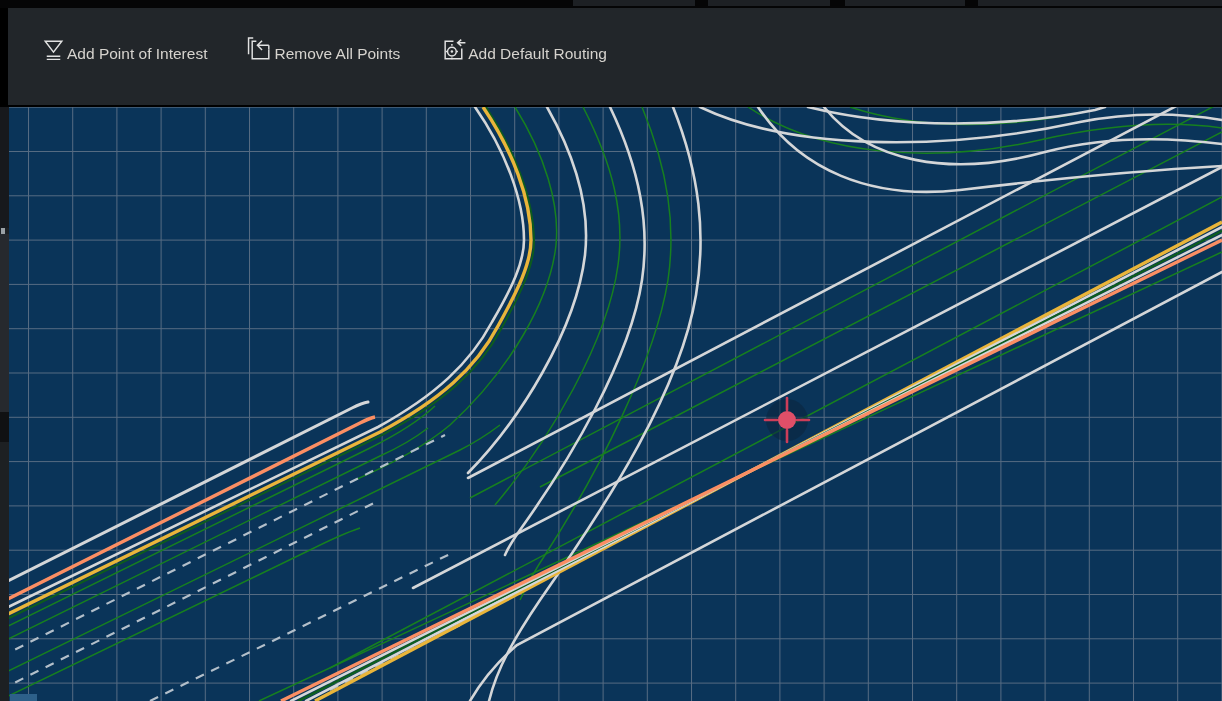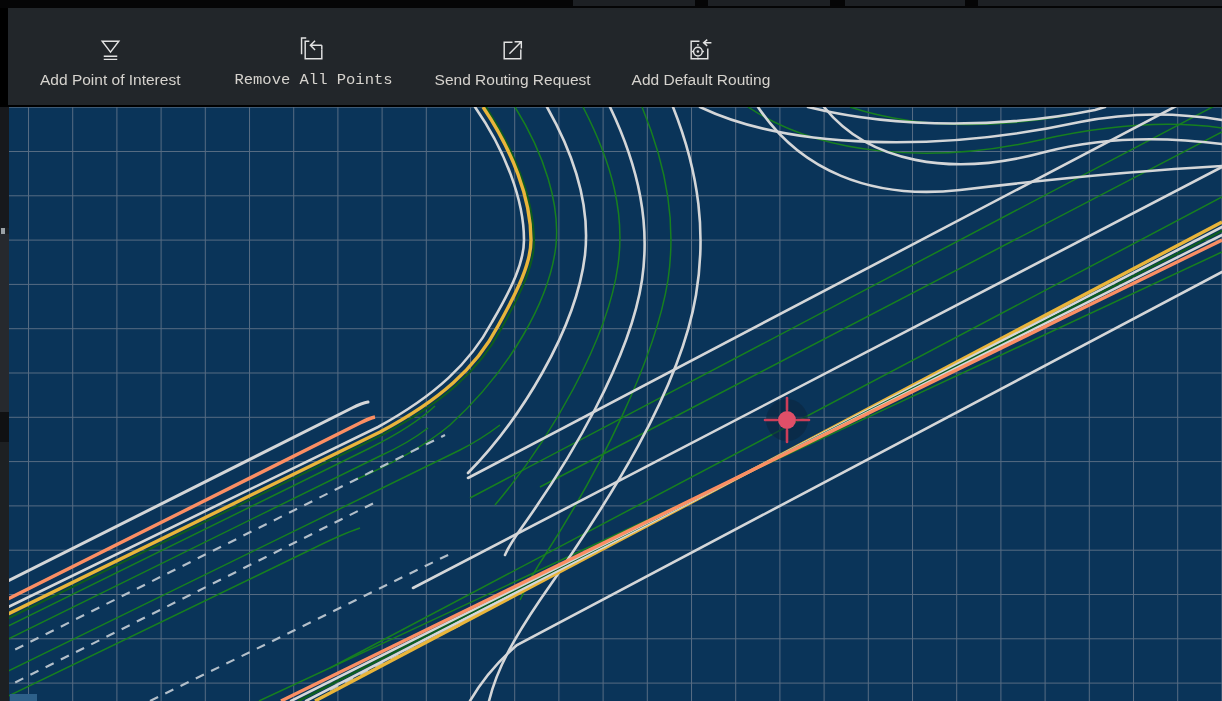--- a/index.html
+++ b/index.html
@@ -4,21 +4,21 @@
 <style>
   html,body{margin:0;padding:0;background:#000;}
   .app{position:relative;width:1222px;height:701px;overflow:hidden;background:#000;
        font-family:"DejaVu Serif","Liberation Serif",serif;}
   
   .top-strip{position:absolute;left:0;top:0;width:1222px;height:8px;background:#050506;}
   .top-strip .seg{position:absolute;top:0;height:6px;background:#1d2024;}
   
   .toolbar{position:absolute;left:8px;top:8px;width:1214px;height:97px;
            background:var(--c-toolbar_bg,#22262a);display:flex;align-items:flex-start;}
-  .tool-btn{display:flex;flex-direction:column;align-items:center;padding-top:28px;
+  .tool-btn{display:flex;align-items:center;padding-top:28px;
             background:transparent;border:none;cursor:pointer;}
   .tool-btn .ticon{width:27px;height:27px;margin-bottom:8px;}
   .tool-btn .ticon svg{stroke:#e2e2e2;fill:none;stroke-width:1.4;}
   .tool-btn .tlabel{color:var(--c-toolbar_text,#d6d3ce);font-size:15.5px;white-space:nowrap;}
   
   .map-wrap{position:absolute;left:0;top:107px;width:1222px;height:594px;}
   .map-wrap svg{display:block;}
   .mapbg{fill:var(--c-map_bg,#0a3459);}
   .gridline{stroke:var(--c-grid,#566b82);stroke-width:1;}
   .lw{stroke:var(--c-lane_white,#d4d6d8);stroke-width:2.6;fill:none;stroke-linecap:round;}
@@ -58,40 +58,31 @@
       <span class="ticon">
         <svg viewBox="0 0 26 26" width="27" height="27">
           <path d="M5,5 H21 L13,15.5 Z"></path>
           <path d="M6.5,19.5 H19.5 M6.5,22.5 H19.5"></path>
         </svg>
       </span>
       <span class="tlabel">Add Point of Interest</span>
     </button>
 
 
-    <button class="tool-btn" style="margin-left:42px;font-family:Liberation Mono, monospace;">
+    <button class="tool-btn" style="margin-left:28px;">
       <span class="ticon">
         <svg viewBox="0 0 26 26" width="27" height="27">
           <path d="M1.5,17.5 V2 H6"></path>
           <path d="M9,5 H5 V22 H21 V13"></path>
           <path d="M21,9 H10 M14.5,4.5 L10,9 L14.5,13.5 M21,9 V13"></path>
         </svg>
       </span>
       <span class="tlabel">Remove All Points</span>
     </button>
 
-    <button class="tool-btn" style="margin-left:30px;">
-      <span class="ticon">
-        <svg viewBox="0 0 26 26" width="27" height="27">
-          <path d="M21,13 V22 H5 V6 H13"></path>
-          <path d="M10,17 L21,6 M15,5.5 H21.5 V12"></path>
-        </svg>
-      </span>
-      <span class="tlabel">Send Routing Request</span>
-    </button>
 
     <button class="tool-btn" style="margin-left:29px;text-align:center;">
       <span class="ticon">
         <svg viewBox="0 0 26 26" width="27" height="27">
           <path d="M12,5 H4 V22 H20 V12"></path>
           <circle cx="10.5" cy="15" r="4.2"></circle>
           <circle cx="10.5" cy="15" r="1.2" fill="#e2e2e2" stroke="none"></circle>
           <path d="M10.5,9.4 V7.6 M10.5,20.6 V22.4 M4.7,15 H6.3 M14.7,15 H16.3"></path>
           <path d="M23.5,6.5 H16 M19.5,3.5 L16,6.5 L19.5,9.5"></path>
         </svg>

